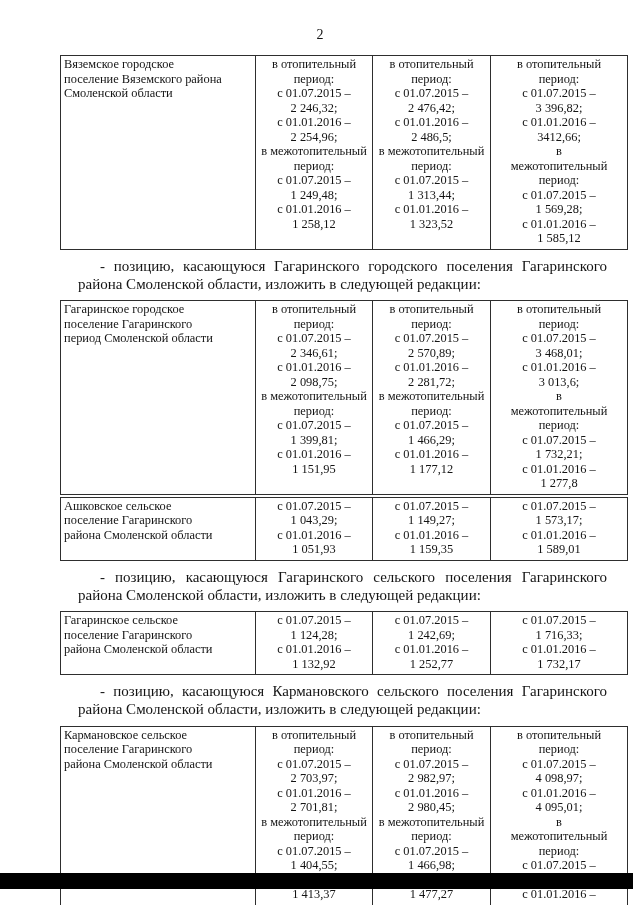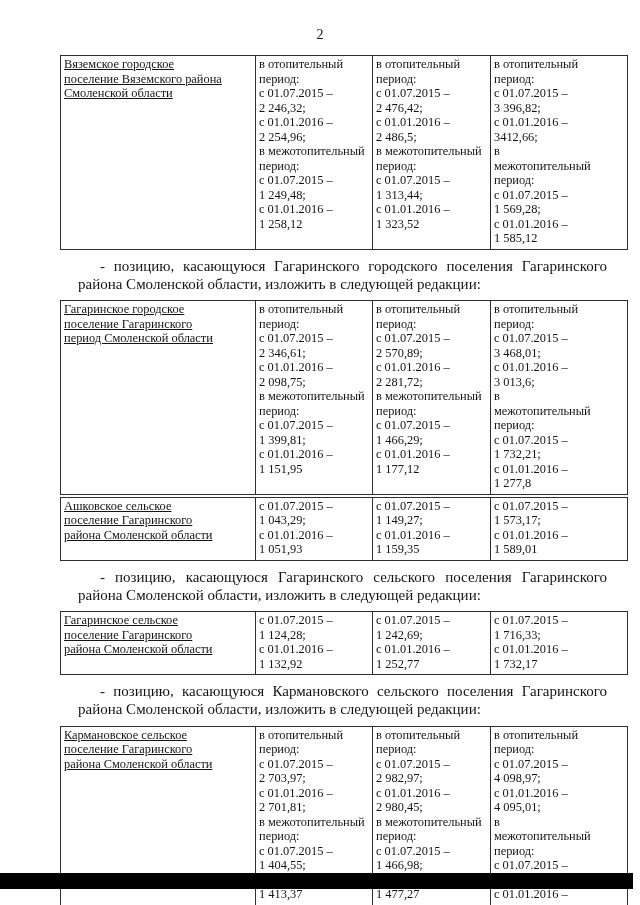--- a/index.html
+++ b/index.html
@@ -33,22 +33,22 @@
   col.c4 { width: 137px; }
   td {
     border: 1px solid #2e2e2e;
     vertical-align: top;
     font-size: 12.4px;
     line-height: 1.17;
     padding: 1px 3px 3px 3px;
     white-space: pre-line;
     overflow: hidden;
   }
-  td.name { text-align: left; text-decoration: underline; }
-  td.val  { text-align: left; }
+  td.name { text-align: left; }
+  td.val  { text-align: center; }
   p.clause {
     font-size: 15px;
     line-height: 1.22;
     text-align: justify;
     text-indent: 22px;
     margin: 7px 20px 7px 18px;
   }
   .scan-bar {
     position: absolute;
     left: 0;

